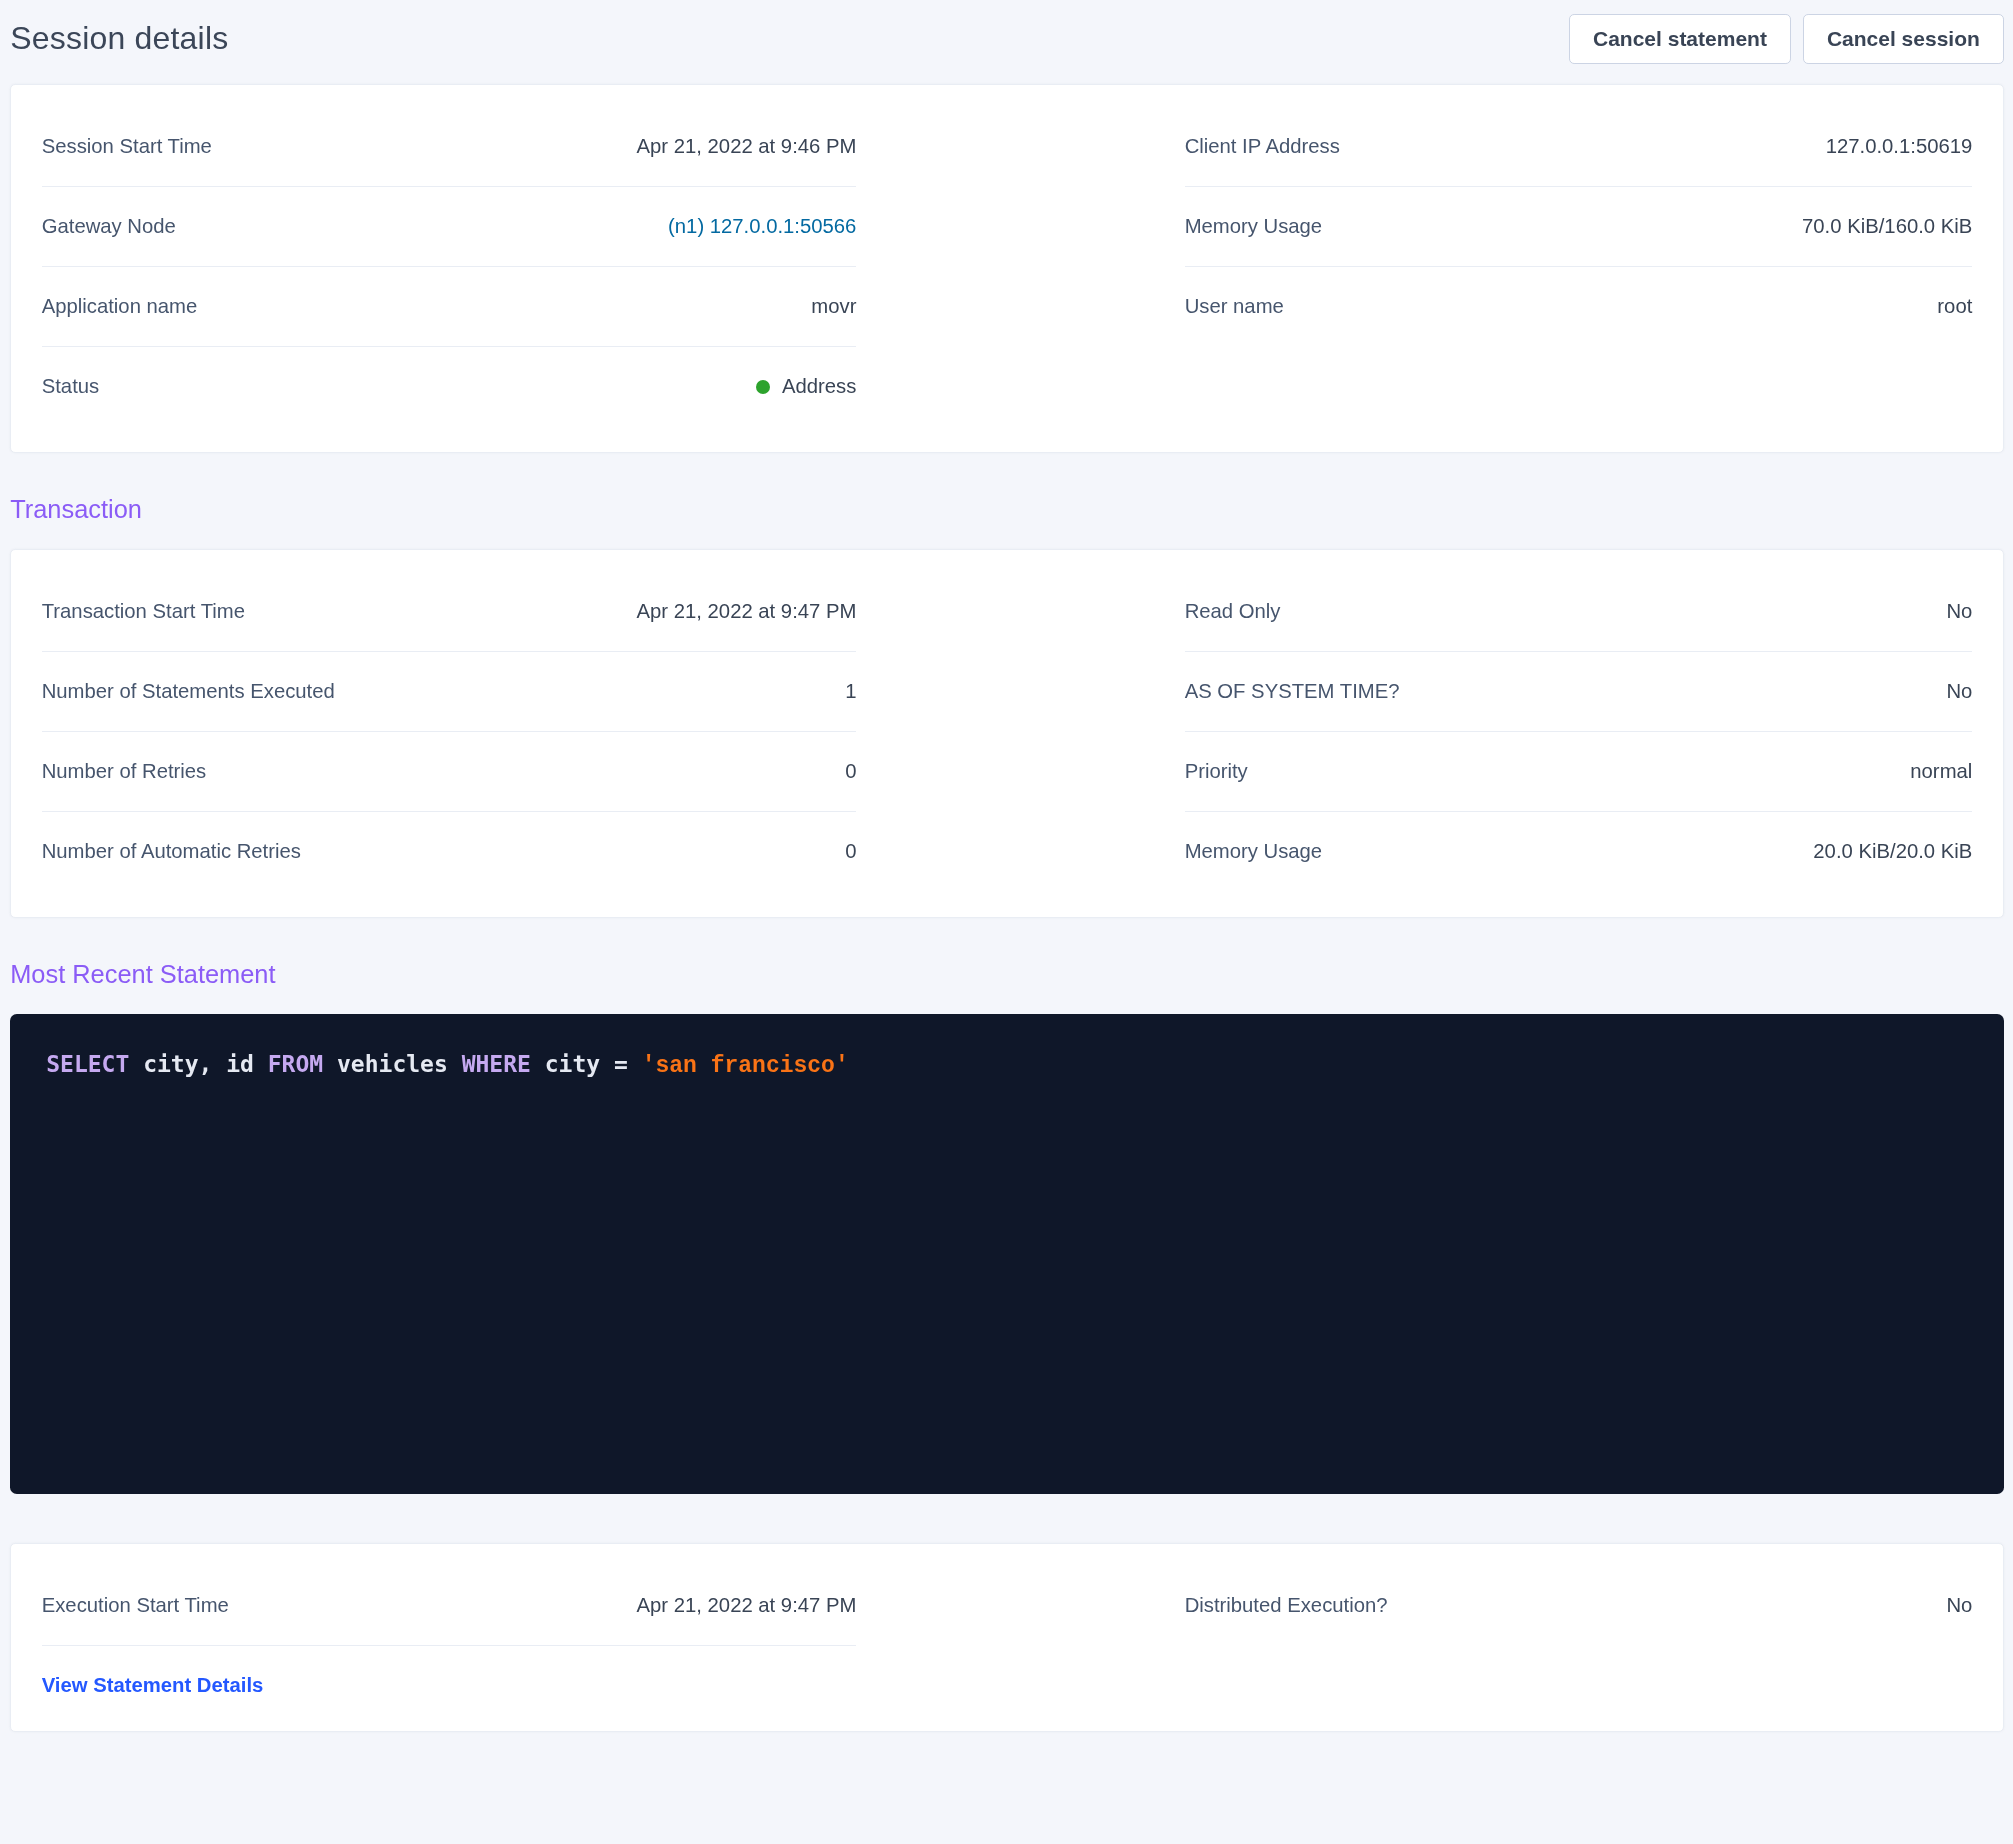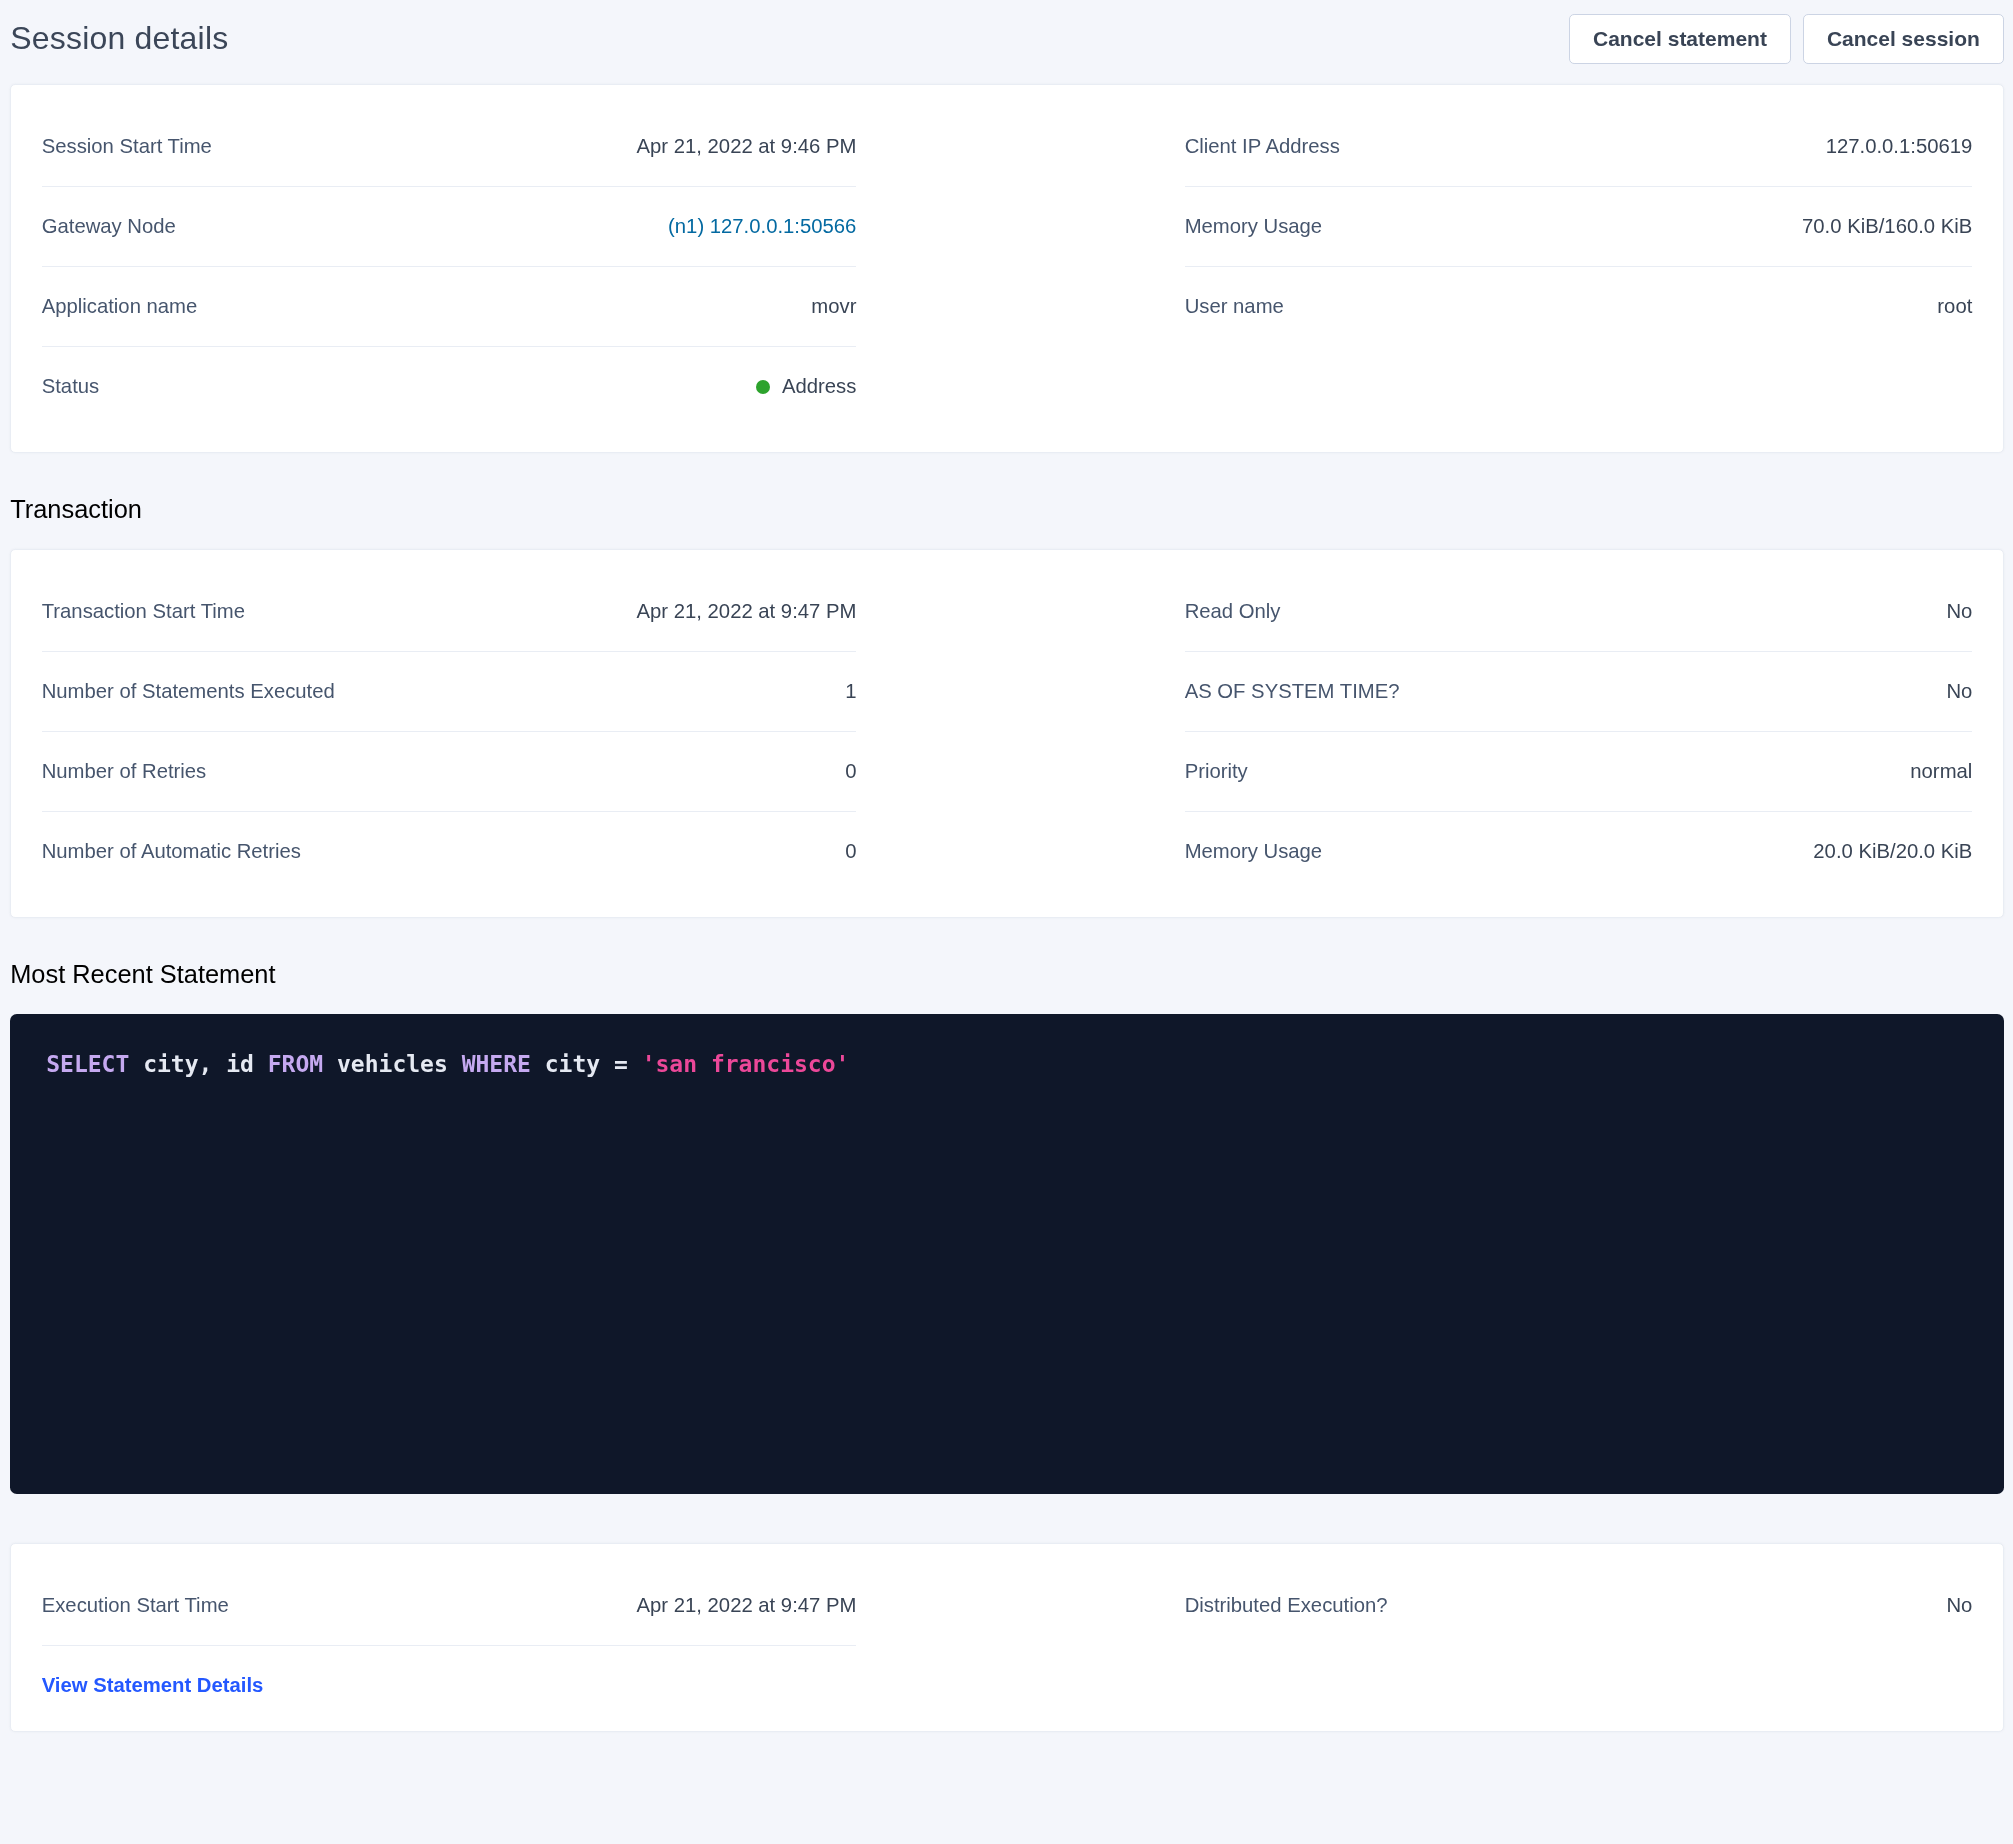--- a/index.html
+++ b/index.html
@@ -70,41 +70,41 @@
     border-radius: 50%;
     background: #2da32d;
     margin-right: 12px;
     vertical-align: -0.8px;
   }
 
   
   .section-heading {
     font-size: 25.4px;
     font-weight: 400;
-    color: #000000;
+    color: #8b5cf6;
     margin: 42px 0 25.4px 0;
   }
 
   
   .code-block {
     background: #0f1729;
     border-radius: 6.8px;
     height: 480px;
     padding: 37px 36px;
     overflow: hidden;
   }
   .code-line {
     font-family: "DejaVu Sans Mono", monospace;
     font-size: 23px;
     font-weight: 700;
     color: #e5e9f2;
     white-space: pre;
   }
   .code-line .kw  { color: #c5a9f0; }
-  .code-line .str { color: #ec4899; }
+  .code-line .str { color: #f97316; font-family: Liberation Mono, monospace; }
 
   
   .bottom-card { margin-top: 49px; }
   .link-row {
     padding: 28px 0 8.5px 0;
     font-size: 20.3px;
   }
   .stmt-link {
     color: #2458ff;
     font-weight: 700;

